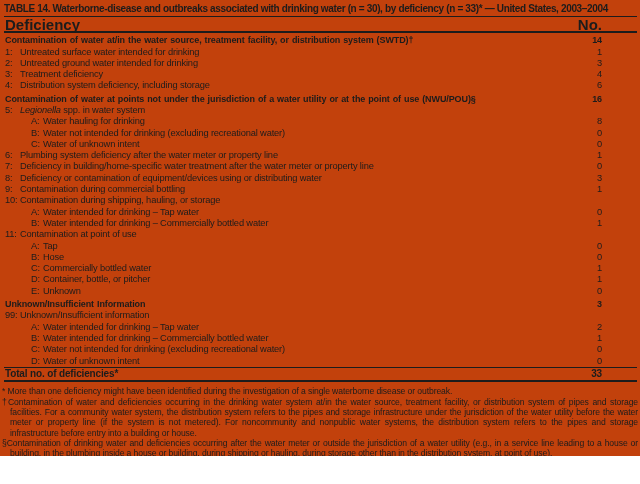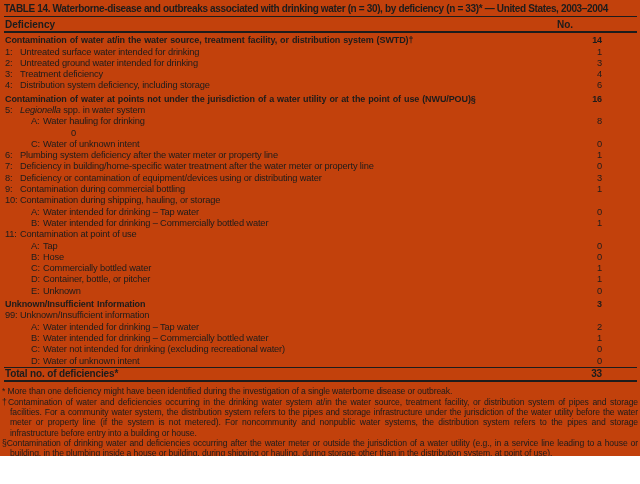--- a/index.html
+++ b/index.html
@@ -25,25 +25,25 @@
     border: 0;
     border-top: 1px solid #1c1c1c;
     margin: 2px 0 0 0;
   }
   hr.rule.thick { border-top-width: 2px; margin-top: 1px; }
   hr.rule.mid { margin-top: 0; }
   .thead {
     display: flex;
     align-items: center;
     height: 14px;
-    font-size: 10px;
+    font-size: 15px;
     font-weight: 700;
   }
   .thead .col-label { flex: 1; padding-left: 1px; }
-  .thead .col-no { width: 80px; text-align: left; padding-right: 35px; }
+  .thead .col-no { width: 80px; text-align: right; padding-right: 35px; }
   .tbody { }
   .row {
     display: flex;
     align-items: flex-start;
     height: 11.3px;
     line-height: 11.3px;
     font-size: 9.3px;
     letter-spacing: -0.15px;
     white-space: nowrap;
     padding-left: 1px;
@@ -121,20 +121,21 @@
   </div>
       <div class="row l1">
     <span class="label"><span class="num">5:</span><span class="it">Legionella</span><span class="text"> spp. in water system</span></span>
     <span class="no"></span>
   </div>
       <div class="row l2">
     <span class="label"><span class="num">A:</span><span class="it"></span><span class="text">Water hauling for drinking</span></span>
     <span class="no">8</span>
   </div>
       <div class="row l2">
+    <span class="label"><span class="num">B:</span><span class="it"></span><span class="text">Water not intended for drinking (excluding recreational water)</span></span>
     <span class="no">0</span>
   </div>
       <div class="row l2">
     <span class="label"><span class="num">C:</span><span class="it"></span><span class="text">Water of unknown intent</span></span>
     <span class="no">0</span>
   </div>
       <div class="row l1">
     <span class="label"><span class="num">6:</span><span class="it"></span><span class="text">Plumbing system deficiency after the water meter or property line</span></span>
     <span class="no">1</span>
   </div>

